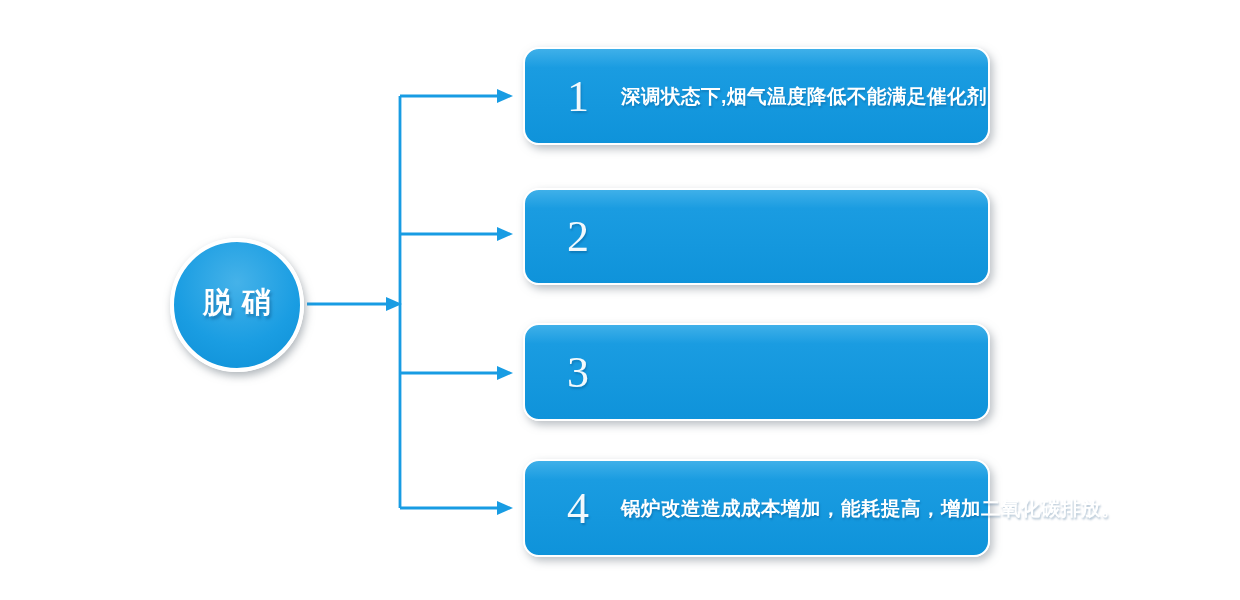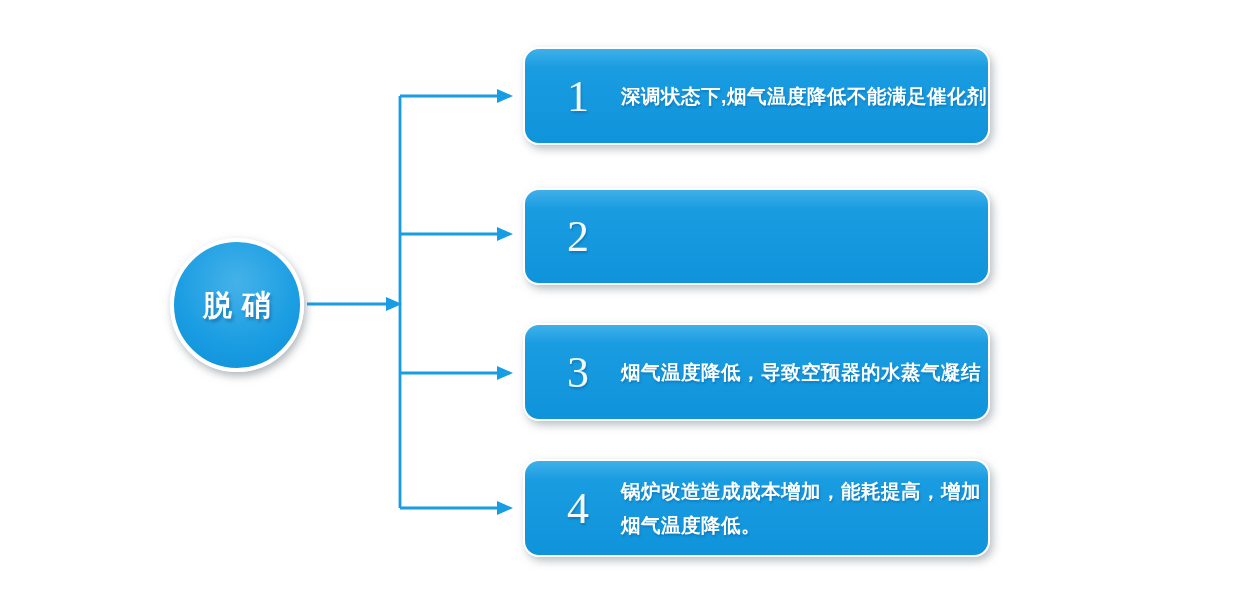--- a/index.html
+++ b/index.html
@@ -46,20 +46,21 @@
   }
   .hub-line {
     color: var(--text-color);
     font-size: 29px;
     font-weight: bold;
     line-height: 40px;
     letter-spacing: 10px;
     padding-left: 10px;
     text-shadow: 2px 3px 3px rgba(0,60,110,0.35);
     white-space: nowrap;
+    font-family: Liberation Mono, monospace;
   }
   .card {
     position: absolute;
     left: 523px;
     width: 467px;
     height: 98px;
     border-radius: 16px;
     border: 2px solid #ffffff;
     background: linear-gradient(180deg, var(--card-top) 0%, var(--card-mid) 20%, var(--card-bottom) 100%);
     box-shadow: 3px 4px 8px rgba(120,130,140,0.5);
@@ -76,21 +77,21 @@
     flex: 0 0 46px;
     text-align: center;
     font-family: "Liberation Serif", serif;
     font-size: 44px;
     color: rgba(255,255,255,0.95);
     text-shadow: 1px 2px 2px rgba(0,60,110,0.3);
     margin-right: 20px;
   }
   .txt {
     display: flex;
-    flex-direction: column;
+    flex-direction: row;
     justify-content: space-between;
   }
   .txt .line {
     color: var(--text-color);
     font-size: 19.5px;
     font-weight: bold;
     line-height: 34px;
     letter-spacing: 0.5px;
     white-space: nowrap;
     text-shadow: 1px 2px 2px rgba(0,60,110,0.28);
@@ -132,25 +133,24 @@
     </div>
   </div>
 
   <div class="card card2">
     <div class="num">2</div>
   </div>
 
   <div class="card card3">
     <div class="num">3</div>
     <div class="txt">
-      <div class="line">烟气温度降低，导致空预器的水蒸气凝结</div>
     </div>
   </div>
 
   <div class="card card4">
     <div class="num">4</div>
     <div class="txt">
       <div class="line">锅炉改造造成成本增加，能耗提高，增加</div>
-      <div class="line">烟气温度降低。</div>
+      <div class="line">二氧化碳排放。</div>
     </div>
   </div>
 
 </div>
 
 </body></html>

